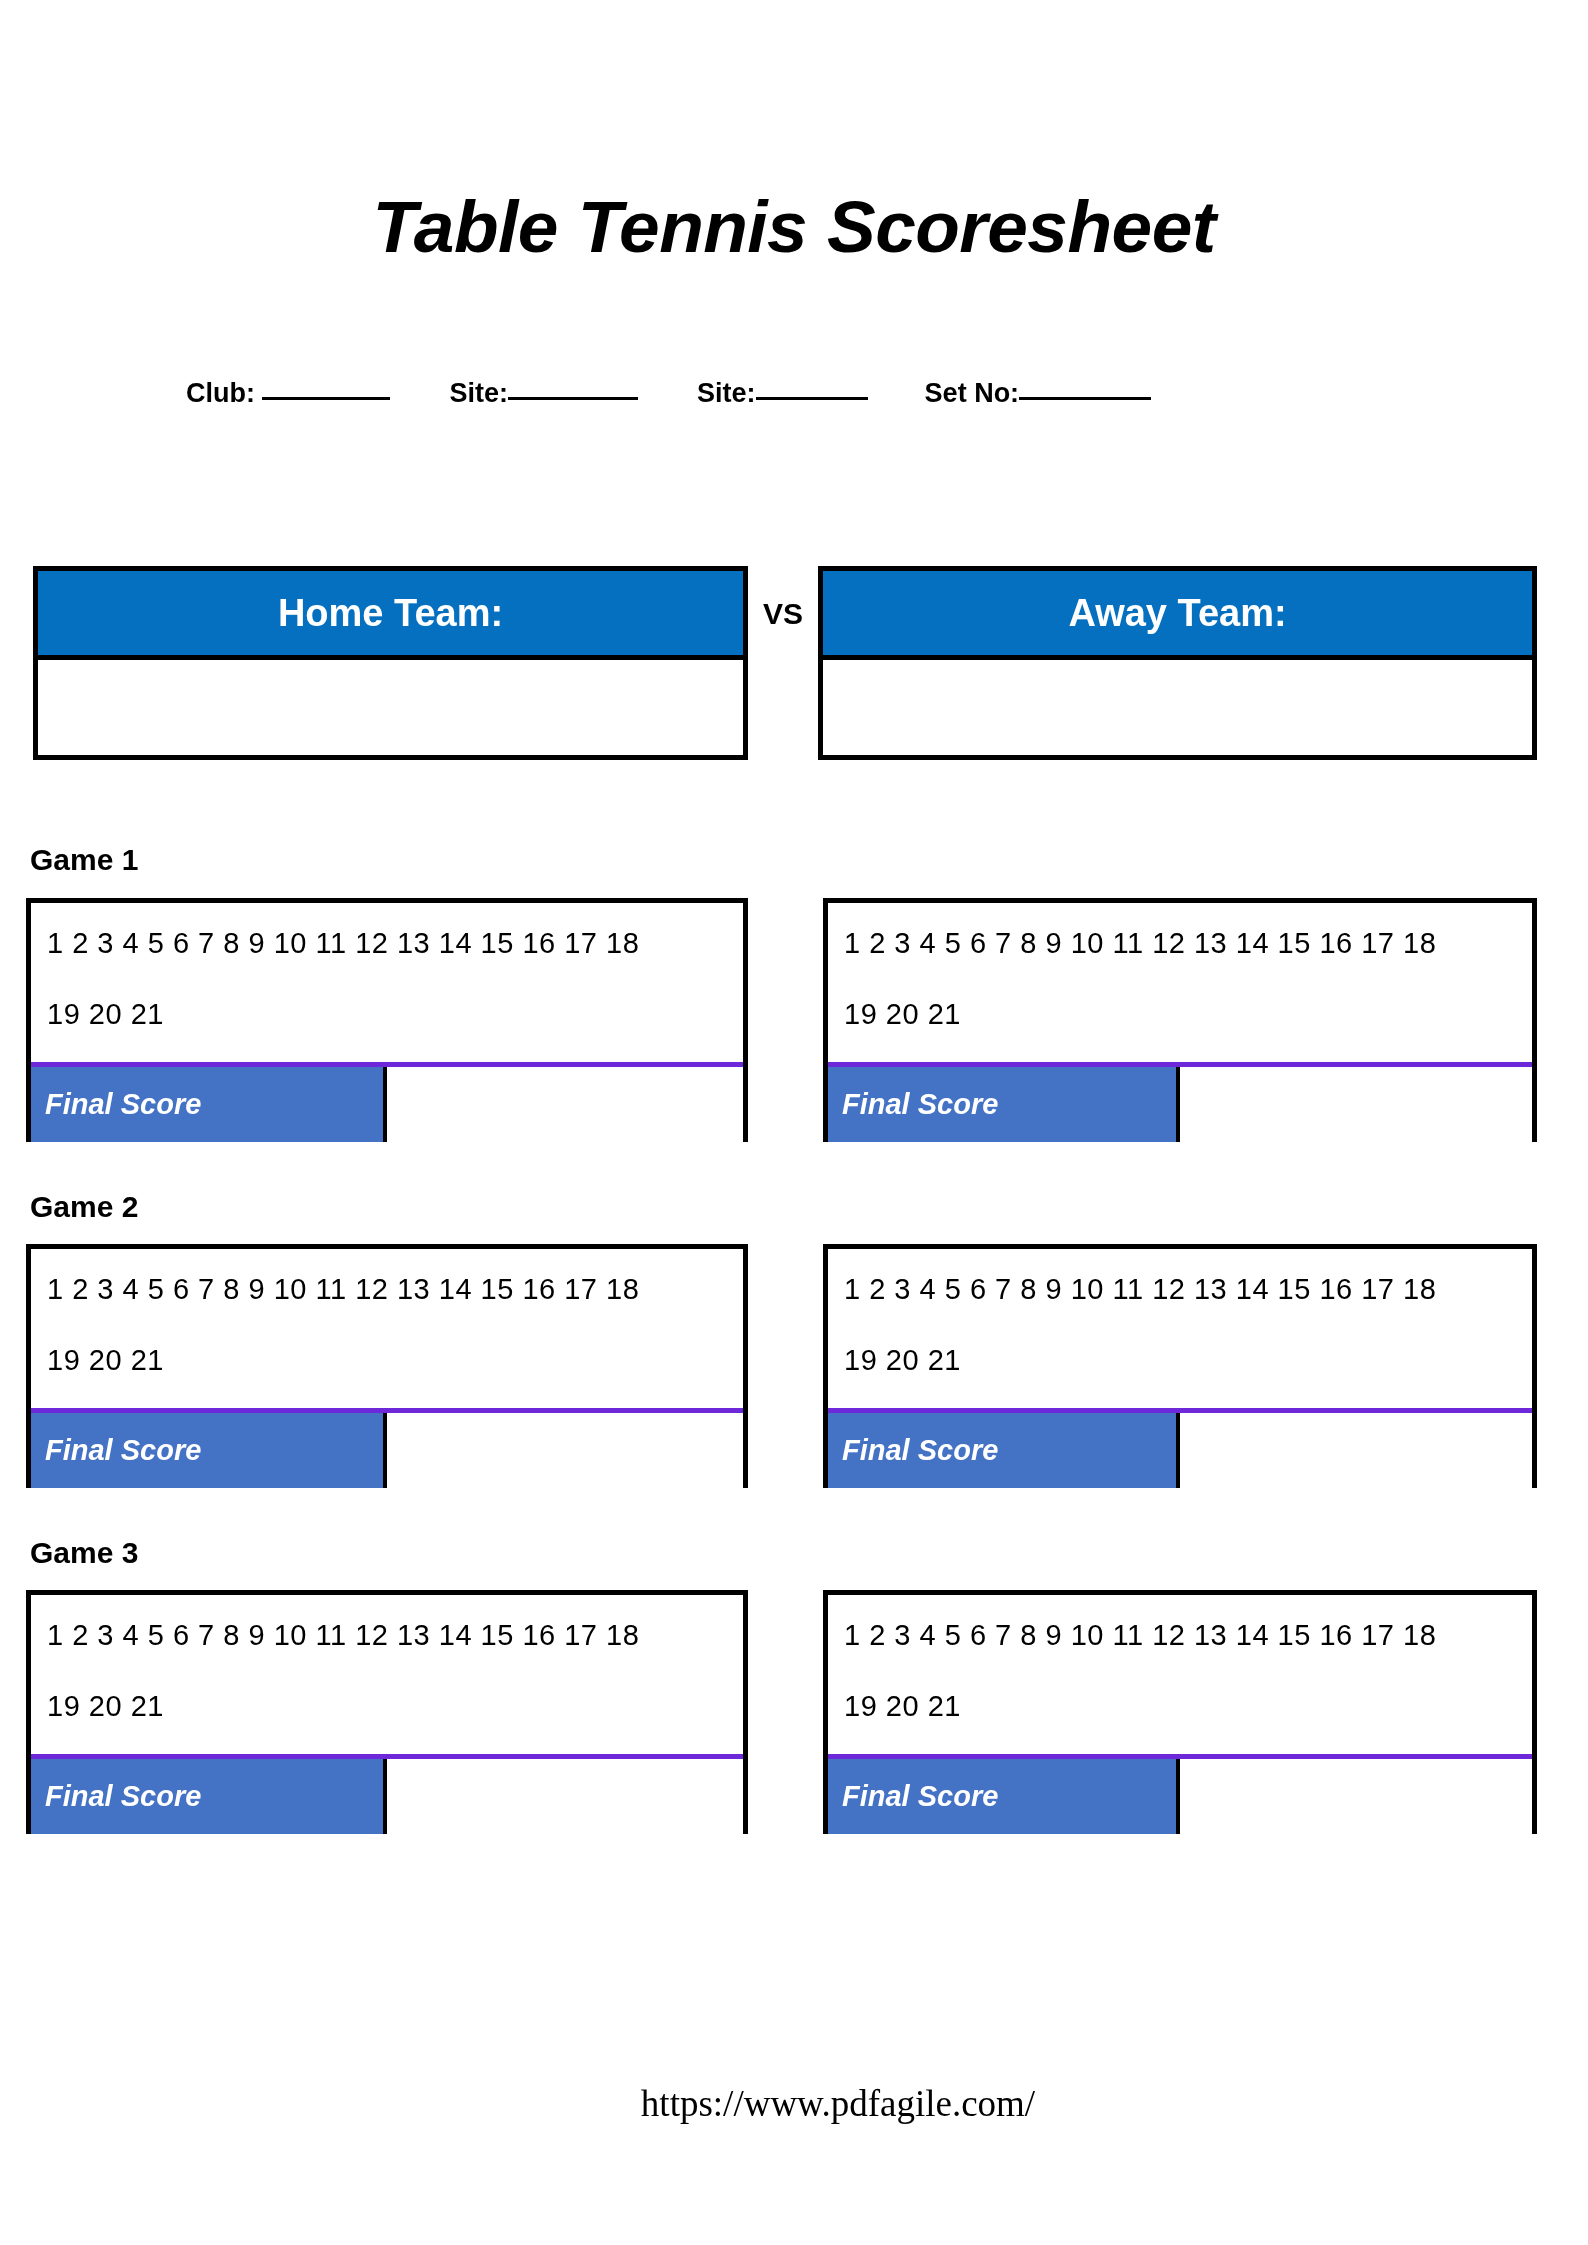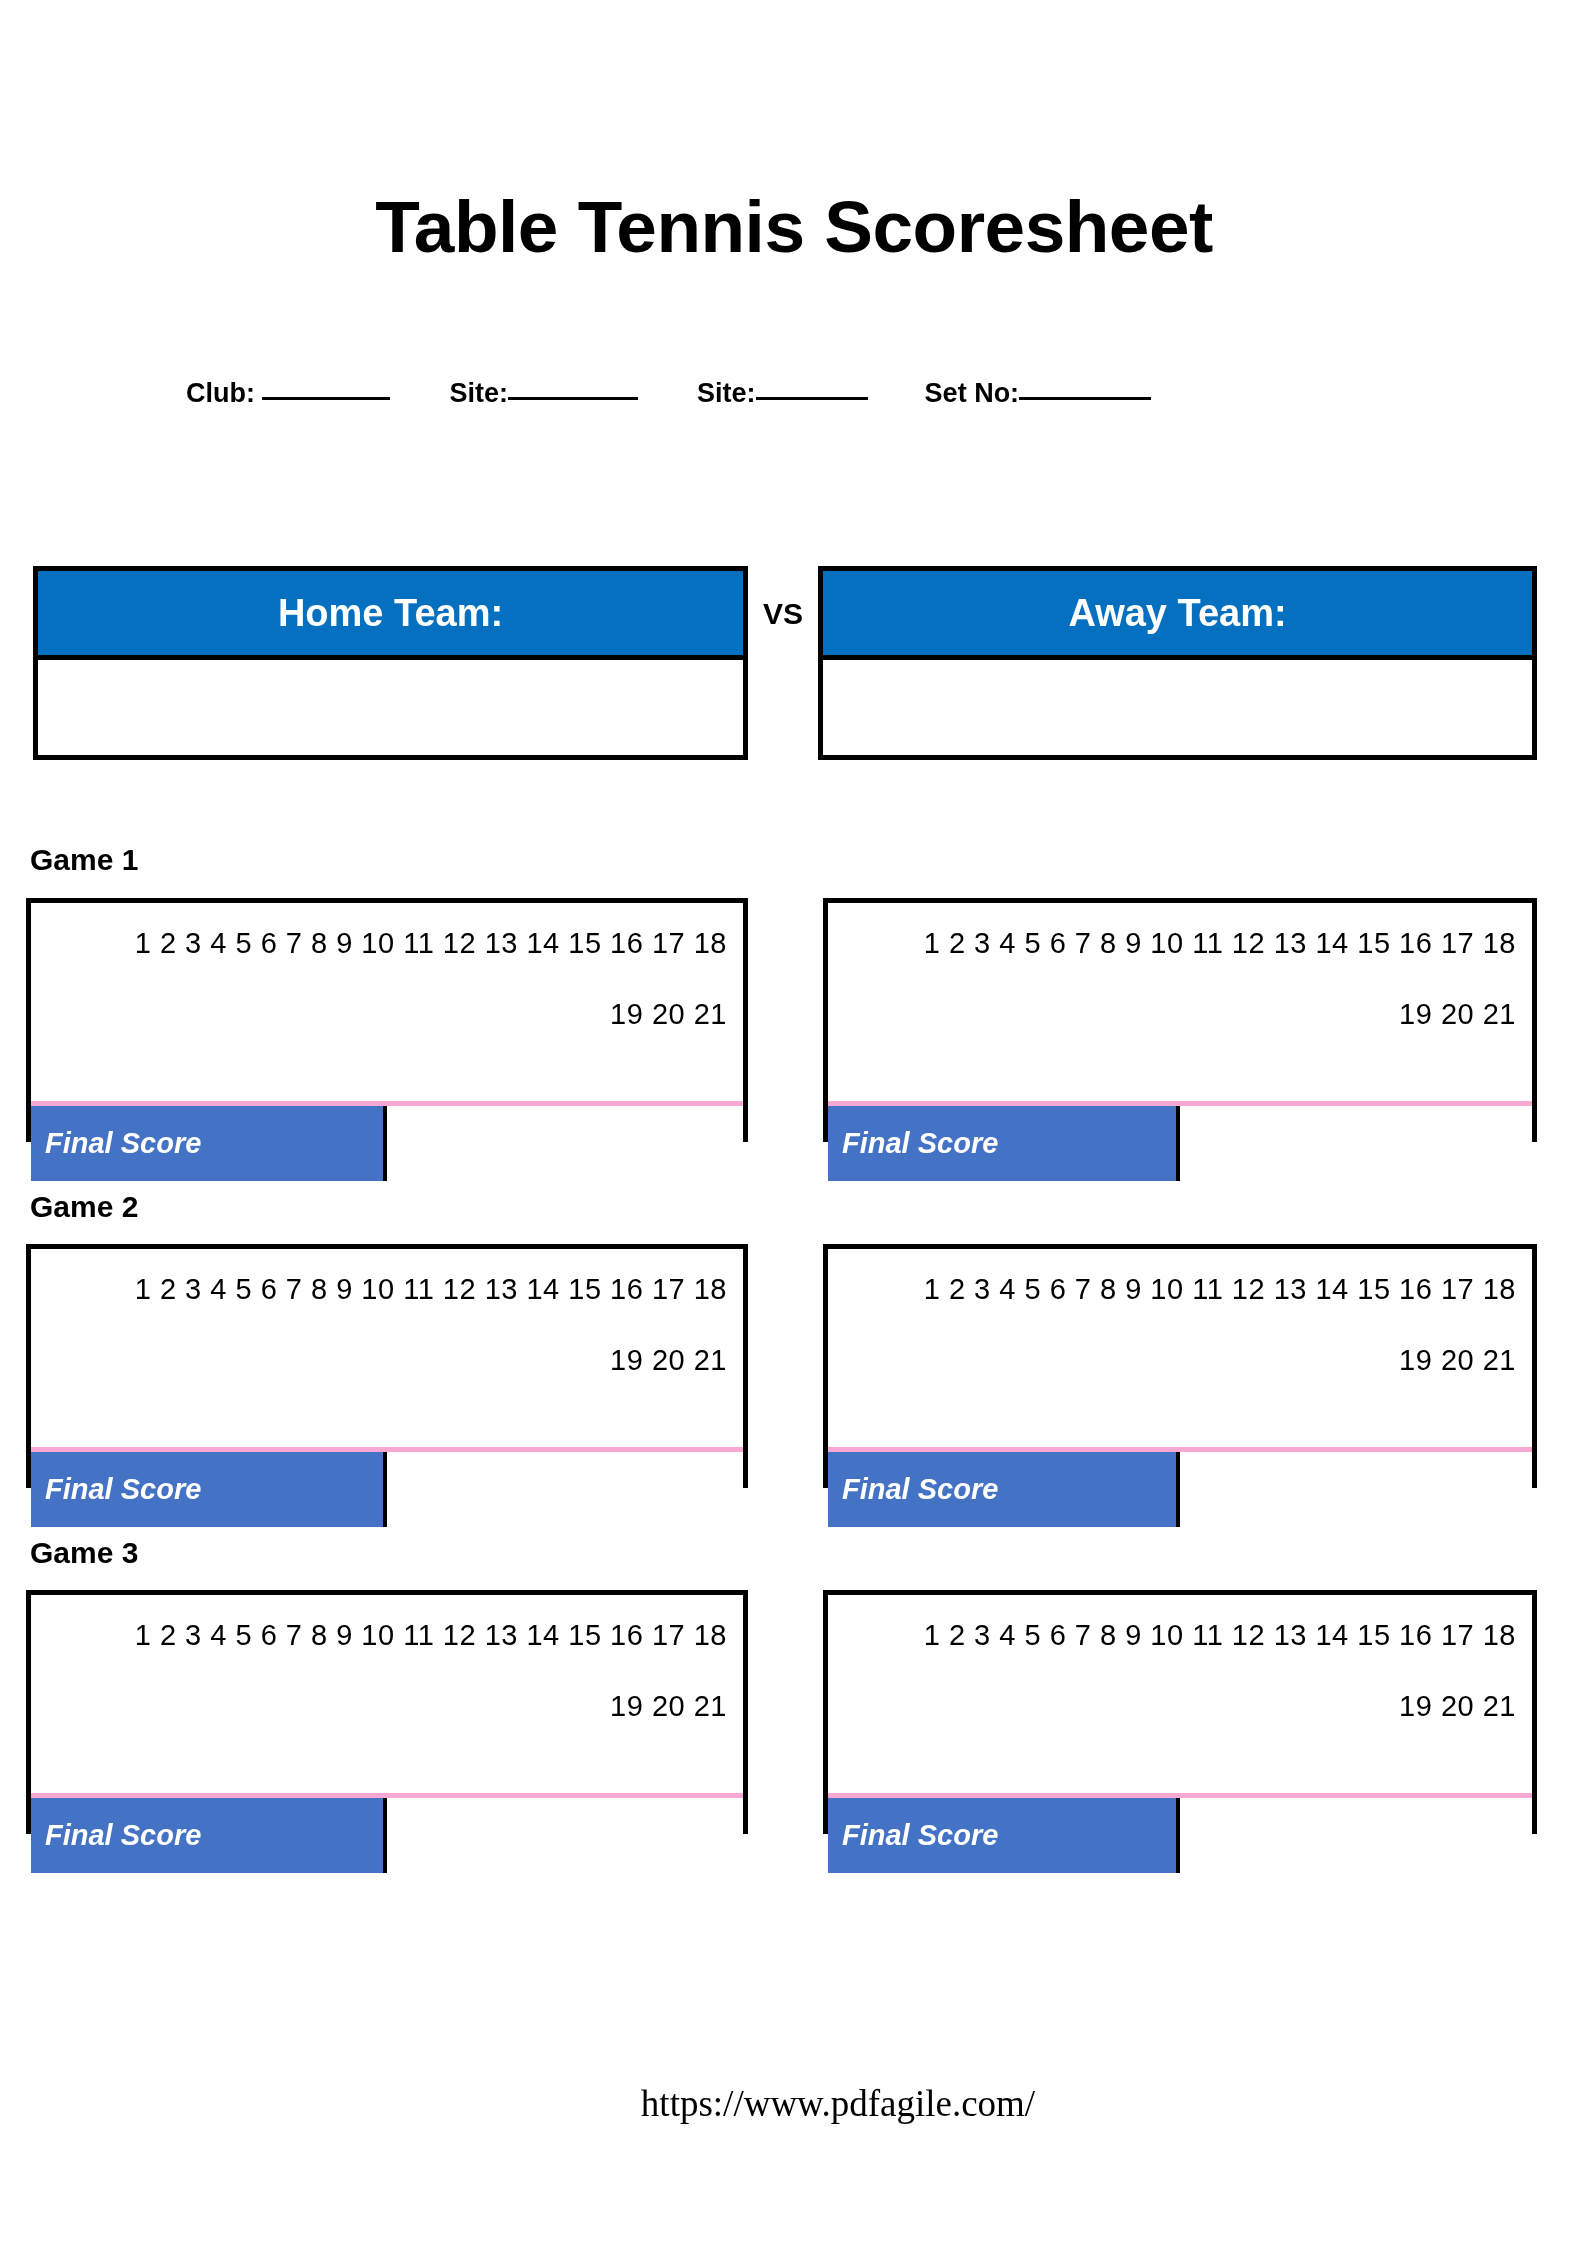--- a/index.html
+++ b/index.html
@@ -27,20 +27,21 @@
   .title {
     position: absolute;
     left: 0;
     top: 190px;
     width: 1588px;
     text-align: center;
     font-size: 73px;
     font-weight: bold;
     letter-spacing: -0.5px;
     line-height: 1;
+    font-style: italic;
   }
 
   
   .meta-row-1 {
     position: absolute;
     left: 186px;
     top: 378px;
     width: 1220px;
     height: 40px;
     font-size: 27px;
@@ -135,25 +136,25 @@
     position: absolute;
     border: 5px solid #000;
     box-sizing: border-box;
     background: #ffffff;
     height: 244px;
   }
   .score-box.left  { left: 26px;  width: 722px; }
   .score-box.right { left: 823px; width: 714px; }
 
   .numbers {
-    height: 203px;
+    height: 164px;
     box-sizing: border-box;
     padding: 26px 16px 0 16px;
-    text-align: right;
-    border-bottom: 5px solid #f9a8d4;
+    text-align: left;
+    border-bottom: 5px solid #6d28d9;
   }
   .num-line {
     font-size: 29px;
     line-height: 1.0;
     letter-spacing: 0.5px;
     white-space: nowrap;
   }
   .num-line.second {
     margin-top: 42px;
   }

